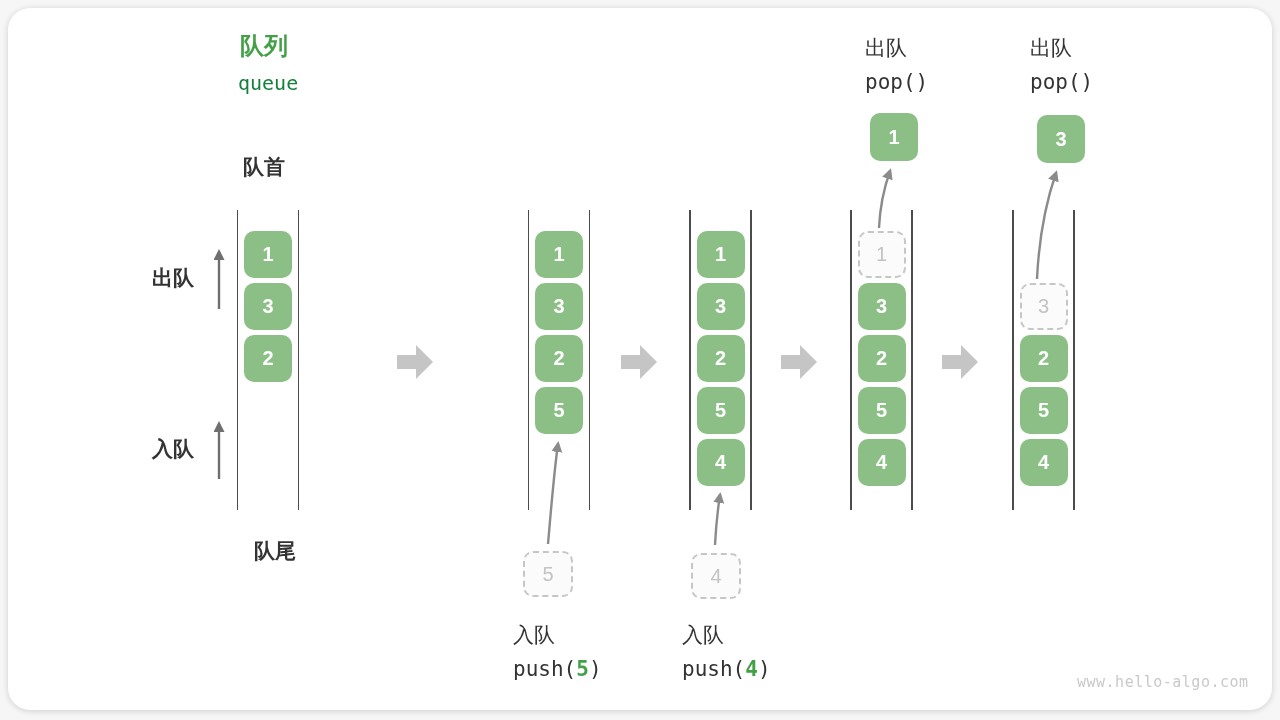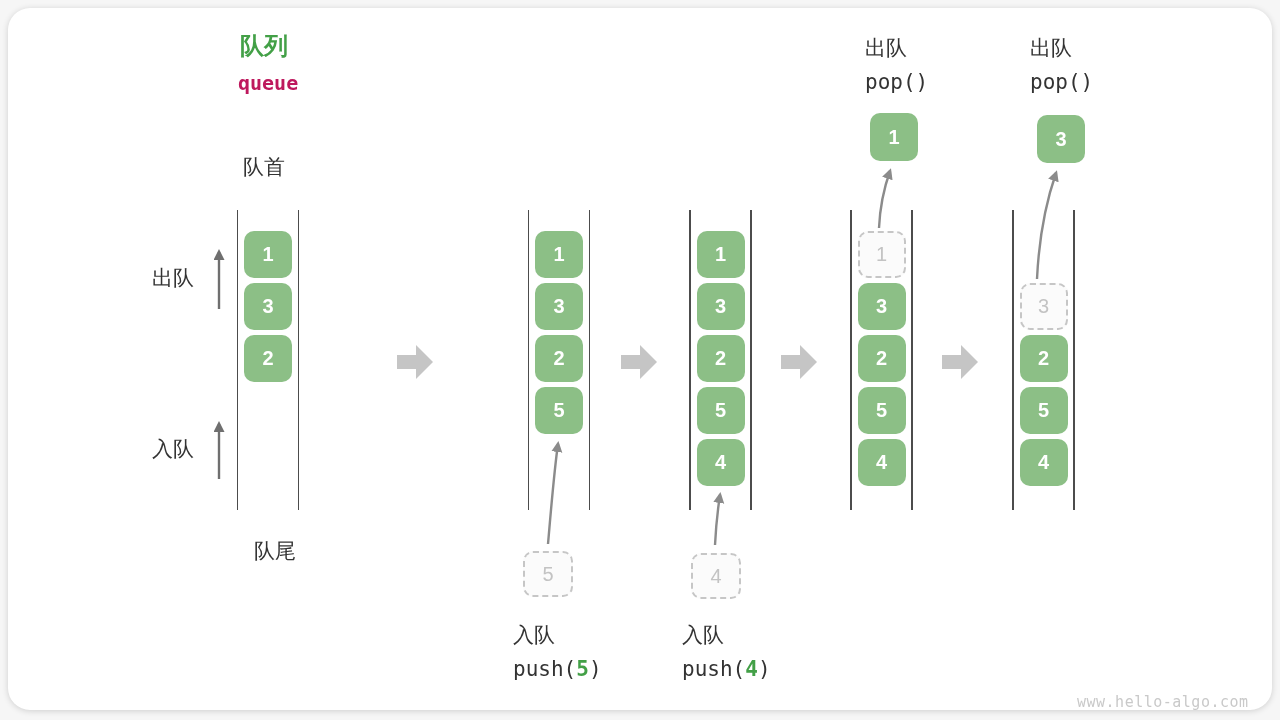--- a/index.html
+++ b/index.html
@@ -3,36 +3,36 @@
 <meta charset="utf-8">
 <style>
   html,body{margin:0;padding:0;background:#f6f6f6;}
   .page{position:relative;width:1280px;height:720px;overflow:hidden;
         font-family:"Liberation Sans",sans-serif;color:var(--ink,#333);}
   .card{position:absolute;left:8px;top:8px;right:8px;bottom:10px;background:#ffffff;
         border-radius:22px;box-shadow:0 1px 6px rgba(0,0,0,.16);}
   .layer{position:absolute;left:0;top:0;width:1280px;height:720px;}
   .mono{font-family:"DejaVu Sans Mono","Liberation Mono",monospace;}
   .title-zh{position:absolute;left:240px;top:30px;font-size:24px;font-weight:bold;color:var(--accent);}
-  .title-en{position:absolute;left:238px;top:71px;font-size:20px;color:#be185d;font-weight:bold;}
-  .side-lbl{position:absolute;font-size:21px;font-weight:normal;color:#333;text-align:center;}
+  .title-en{position:absolute;left:238px;top:71px;font-size:20px;color:#15803d;}
+  .side-lbl{position:absolute;font-size:21px;font-weight:bold;color:#333;text-align:center;}
   .qwall{position:absolute;width:1.6px;background:#4c4c4c;}
   .cell{position:absolute;width:48px;height:47px;border-radius:10px;background:var(--green);
         display:flex;align-items:center;justify-content:center;color:#fff;
         font-size:20px;font-weight:bold;box-sizing:border-box;}
   .cell.dashed{background:#fbfbfb;border:2px dashed var(--dash-border);color:var(--dash-text);
         font-weight:normal;}
   .cell.pend{width:50px;height:46px;}
   .cell.popped{height:48px;}
   .optop{position:absolute;font-size:21px;color:#333;line-height:35px;}
   .optop .code{font-size:21px;}
   .opbot{position:absolute;font-size:21px;color:#333;line-height:34px;}
   .opbot .code{font-size:21px;}
   .arg{color:var(--accent);font-weight:bold;}
-  .watermark{position:absolute;left:1077px;top:673px;font-size:15px;color:#c9c9c9;letter-spacing:0.5px;margin-top:20px;}
+  .watermark{position:absolute;left:1077px;top:673px;font-size:15px;color:#c9c9c9;letter-spacing:0.5px;}
   svg .sarrow{stroke:#6f6f6f;stroke-width:2.4;fill:none;}
   svg .carrow{stroke:#8b8b8b;stroke-width:2.4;fill:none;}
   svg .blockarrow{fill:var(--block-arrow);}
 </style>
 </head>
 <body>
 
 <div class="page">
   <div class="card"></div>
 

